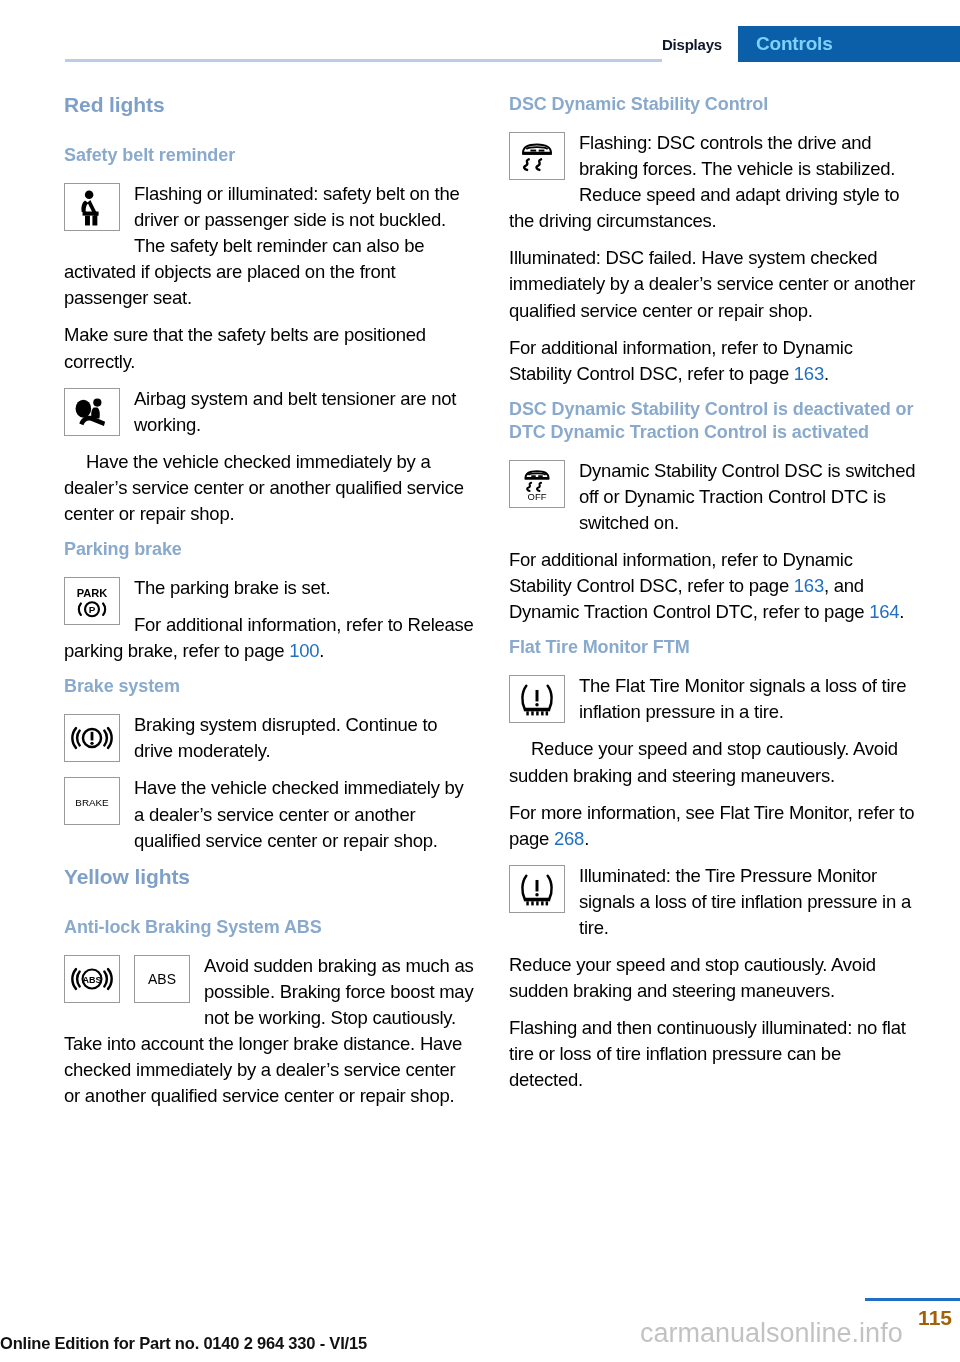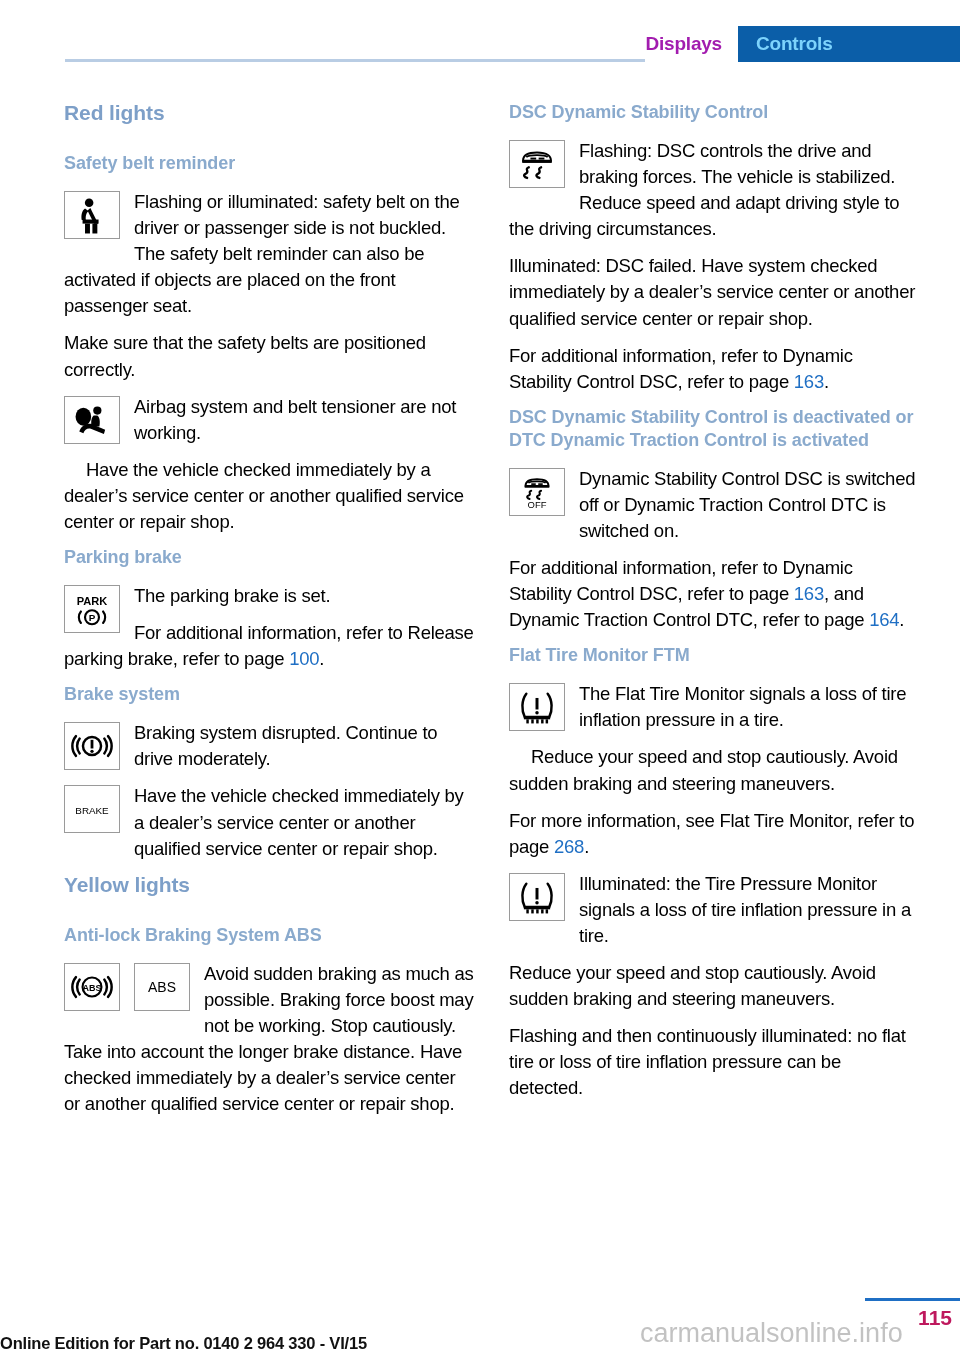--- a/index.html
+++ b/index.html
@@ -36,23 +36,23 @@
     right: 0;
     top: 26px;
     display: flex;
     align-items: stretch;
     height: 36px;
   }
   .tab-inactive {
     display: flex;
     align-items: center;
     padding: 0 16px 0 0;
-    font-size: 19px;
-    font-weight: bold;
-    color: #a21caf;
+    font-size: 15px;
+    font-weight: bold;
+    color: #0f172a;
     background: #ffffff;
     letter-spacing: -0.2px;
     margin-left: 22px;
   }
   .tab-active {
     display: flex;
     align-items: center;
     width: 222px;
     padding-left: 18px;
     font-size: 19px;
@@ -67,21 +67,20 @@
   .columns {
     position: absolute;
     left: 0;
     top: 93px;
     width: 960px;
     display: flex;
   }
   .col {
     width: 410px;
     box-sizing: border-box;
-    margin-top: 8px;
   }
   .col-left { margin-left: 64px; }
   .col-right { margin-left: 35px; }
 
   
   h1.sec-h1 {
     font-size: 21px;
     font-weight: bold;
     color: #7d9fc8;
     margin: 0 0 27px 0;
@@ -140,21 +139,21 @@
     width: 95px;
     height: 3px;
     background: #1f6fc4;
   }
   .page-number {
     position: absolute;
     right: 8px;
     top: 34px;
     font-size: 21px;
     font-weight: bold;
-    color: #be185d;
+    color: #a16207;
   }
   .footer-note {
     position: absolute;
     left: 0;
     top: 62px;
     width: 878px;
     text-align: left;
     font-size: 16.5px;
     font-weight: bold;
     color: #111;

